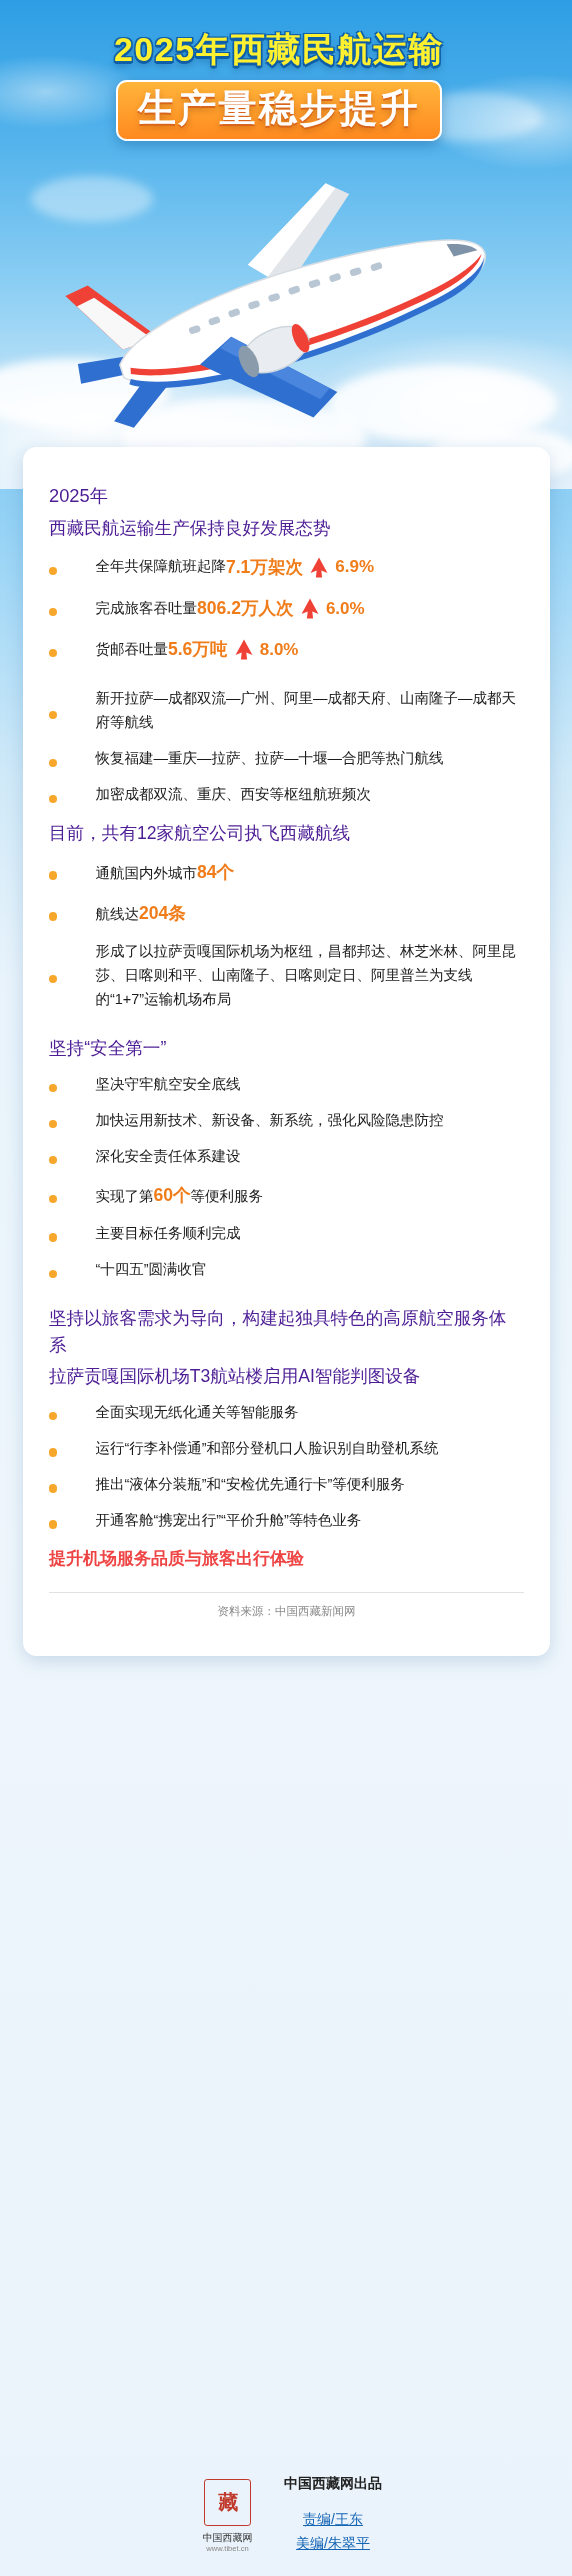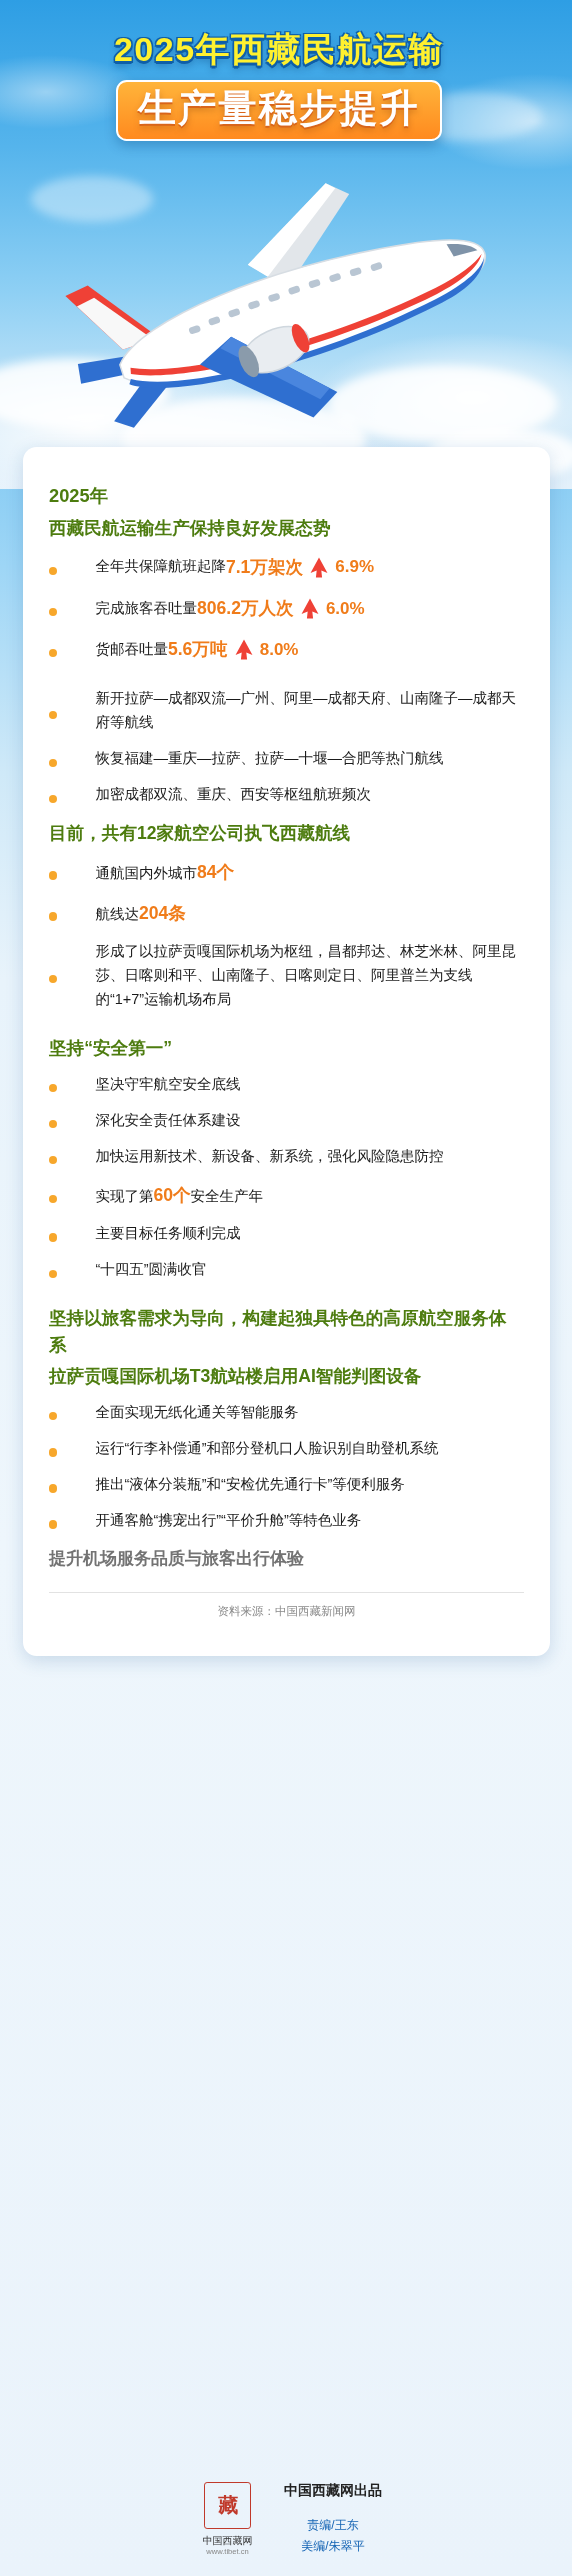--- a/index.html
+++ b/index.html
@@ -95,23 +95,23 @@
     top: 447px;
     width: 527px;
     background: #ffffff;
     border-radius: 13.7px;
     box-shadow: 0 4.6px 17px rgba(30,90,150,0.18);
     padding: 35px 26px 23px 26px;
     z-index: 7;
   }
   .sec { margin-bottom: 6.1px; }
   .h-blue {
-    color: #4d7c0f;
+    color: #4c1d95;
     font-size: 17.6px;
-    font-weight: bold;
+    font-weight: normal;
     line-height: 1.55;
     margin-bottom: 10.7px;
   }
   .h-year { font-size: 18.3px; }
   .item {
     display: flex;
     align-items: center;
     margin-bottom: 12.2px;
     gap: 28px;
   }
@@ -143,21 +143,21 @@
   }
   .arrow {
     display: inline-block;
     width: 20px;
     vertical-align: middle;
     margin: 0 1.5px 0 6.1px;
   }
   .stat-line { display: flex; align-items: center; flex-wrap: nowrap; }
   .gap { margin-bottom: 23px; }
   .orange-head {
-    color: #737373;
+    color: #ef4444;
     font-size: 17px;
     font-weight: bold;
     line-height: 1.6;
     margin-top: 3.1px;
   }
   .divider {
     border-top: 0.8px solid #e2e2e2;
     margin: 20px 0 10.7px;
   }
   .source {
@@ -195,21 +195,21 @@
     display: flex;
     align-items: center;
     justify-content: center;
     letter-spacing: -1.5px;
     font-family: "Liberation Serif", serif;
   }
   .logo-cap { font-size: 10px; color: #333; line-height: 1.3; }
   .logo-url { font-size: 7.6px; color: #888; }
   .foot-txt { text-align: center; }
   .foot-title { font-size: 14px; color: #222; font-weight: bold; margin-bottom: 15px; }
-  .foot-line { font-size: 12px; color: #1464b4; line-height: 1.7; }
+  .foot-line { font-size: 14px; color: #1464b4; line-height: 1.7; text-decoration: underline; }
 </style>
 </head>
 <body>
 
 <div class="poster">
 
   <div class="sky"></div>
   <div class="cloud c1"></div>
   <div class="cloud c2"></div>
   <div class="cloud c3"></div>
@@ -341,29 +341,29 @@
     </div>
 
     <div class="sec">
       <div class="h-blue">坚持“安全第一”</div>
       <div class="item">
         <span class="dot"></span>
         <span class="itxt">坚决守牢航空安全底线</span>
       </div>
       <div class="item">
         <span class="dot"></span>
+        <span class="itxt">加快运用新技术、新设备、新系统，强化风险隐患防控</span>
+      </div>
+      <div class="item">
+        <span class="dot"></span>
         <span class="itxt">深化安全责任体系建设</span>
       </div>
       <div class="item">
         <span class="dot"></span>
-        <span class="itxt">加快运用新技术、新设备、新系统，强化风险隐患防控</span>
-      </div>
-      <div class="item">
-        <span class="dot"></span>
-        <span class="itxt"><span>实现了第</span><span class="num">60个</span><span>安全生产年</span></span>
+        <span class="itxt"><span>实现了第</span><span class="num">60个</span><span>等便利服务</span></span>
       </div>
       <div class="item">
         <span class="dot"></span>
         <span class="itxt">主要目标任务顺利完成</span>
       </div>
       <div class="item gap">
         <span class="dot"></span>
         <span class="itxt">“十四五”圆满收官</span>
       </div>
     </div>

